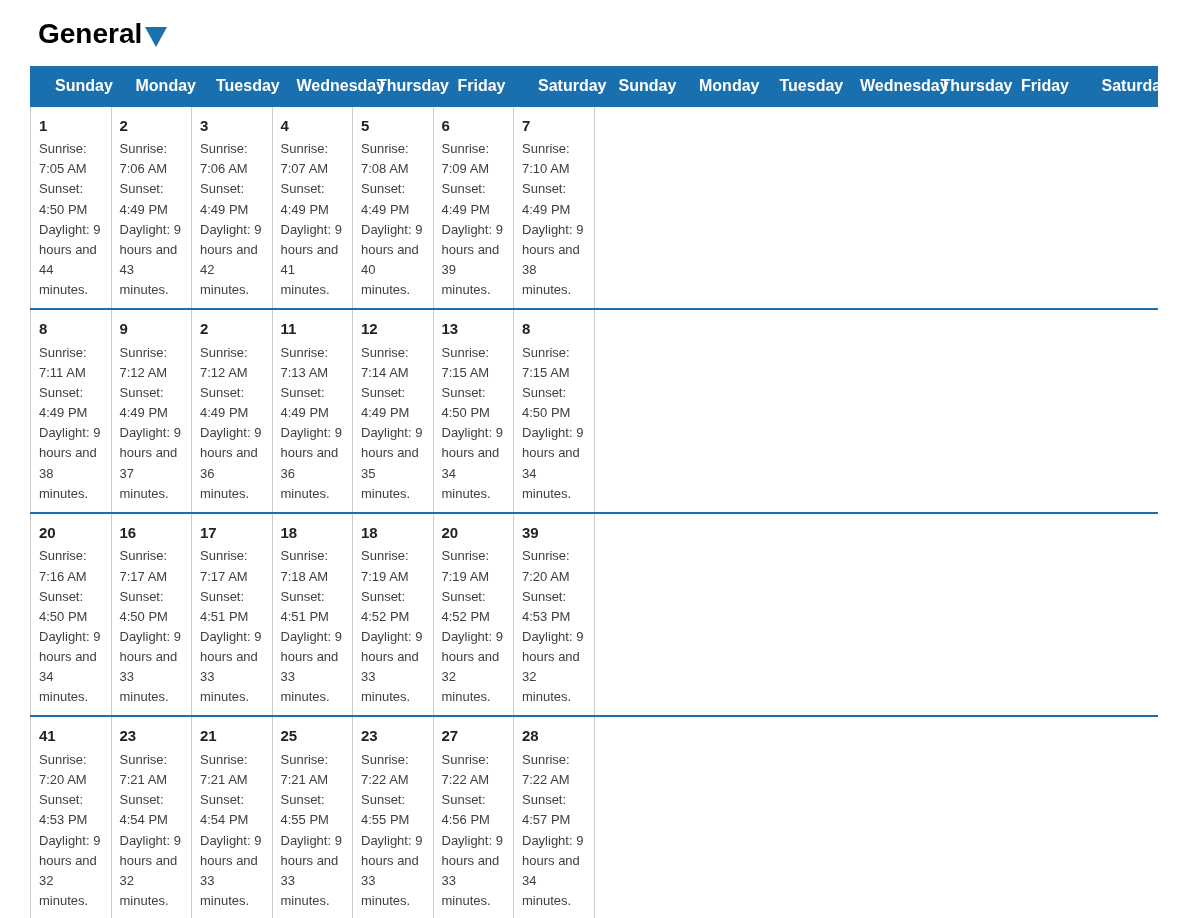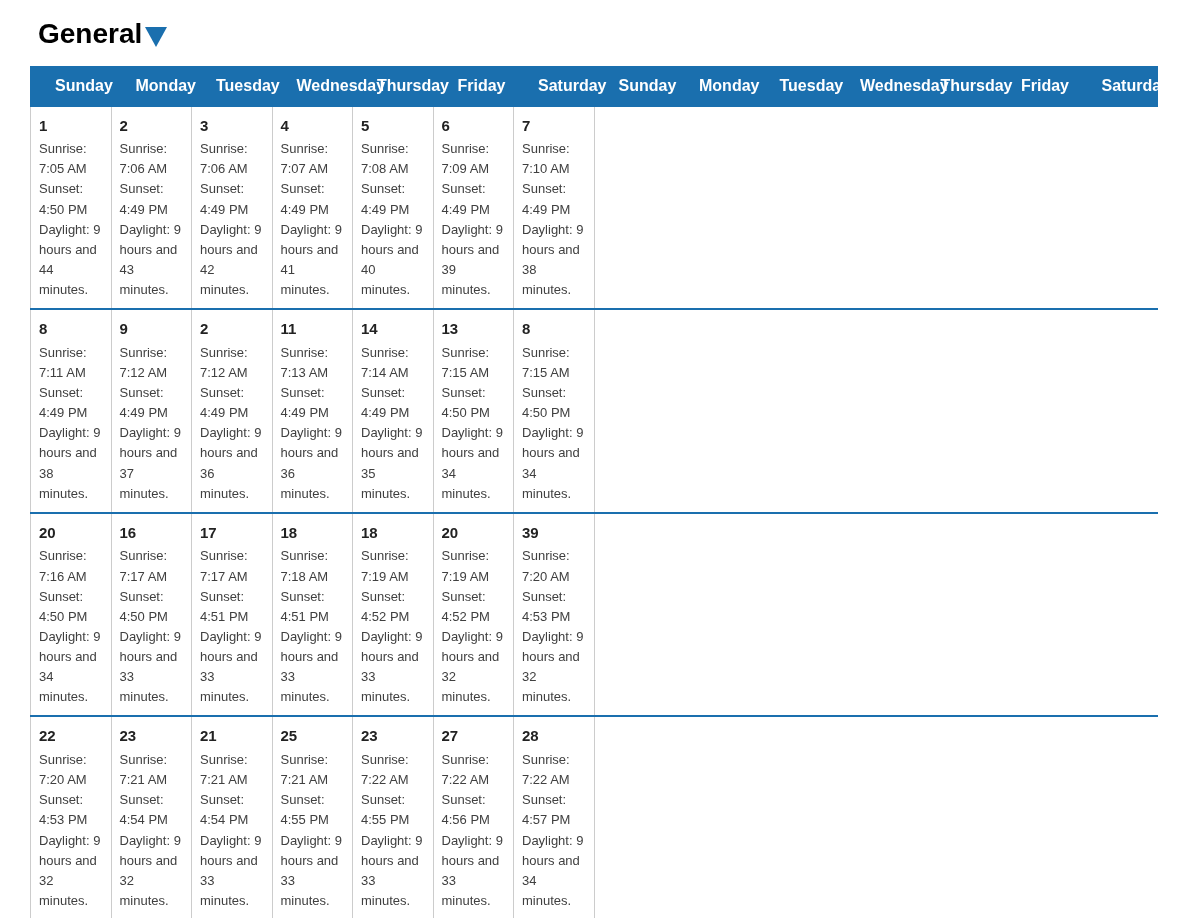--- a/index.html
+++ b/index.html
@@ -180,21 +180,21 @@
         </td>
         <td>
           <div class="day-num">2</div>
           <div class="day-info">Sunrise: 7:12 AM<br>Sunset: 4:49 PM<br>Daylight: 9 hours and 36 minutes.</div>
         </td>
         <td>
           <div class="day-num">11</div>
           <div class="day-info">Sunrise: 7:13 AM<br>Sunset: 4:49 PM<br>Daylight: 9 hours and 36 minutes.</div>
         </td>
         <td>
-          <div class="day-num">14</div>
+          <div class="day-num">12</div>
           <div class="day-info">Sunrise: 7:14 AM<br>Sunset: 4:49 PM<br>Daylight: 9 hours and 35 minutes.</div>
         </td>
         <td>
           <div class="day-num">13</div>
           <div class="day-info">Sunrise: 7:15 AM<br>Sunset: 4:50 PM<br>Daylight: 9 hours and 34 minutes.</div>
         </td>
         <td>
           <div class="day-num">8</div>
           <div class="day-info">Sunrise: 7:15 AM<br>Sunset: 4:50 PM<br>Daylight: 9 hours and 34 minutes.</div>
         </td>
@@ -224,21 +224,21 @@
           <div class="day-num">20</div>
           <div class="day-info">Sunrise: 7:19 AM<br>Sunset: 4:52 PM<br>Daylight: 9 hours and 32 minutes.</div>
         </td>
         <td>
           <div class="day-num">39</div>
           <div class="day-info">Sunrise: 7:20 AM<br>Sunset: 4:53 PM<br>Daylight: 9 hours and 32 minutes.</div>
         </td>
       </tr>
       <tr>
         <td>
-          <div class="day-num">22</div>
+          <div class="day-num">41</div>
           <div class="day-info">Sunrise: 7:20 AM<br>Sunset: 4:53 PM<br>Daylight: 9 hours and 32 minutes.</div>
         </td>
         <td>
           <div class="day-num">23</div>
           <div class="day-info">Sunrise: 7:21 AM<br>Sunset: 4:54 PM<br>Daylight: 9 hours and 32 minutes.</div>
         </td>
         <td>
           <div class="day-num">21</div>
           <div class="day-info">Sunrise: 7:21 AM<br>Sunset: 4:54 PM<br>Daylight: 9 hours and 33 minutes.</div>
         </td>

